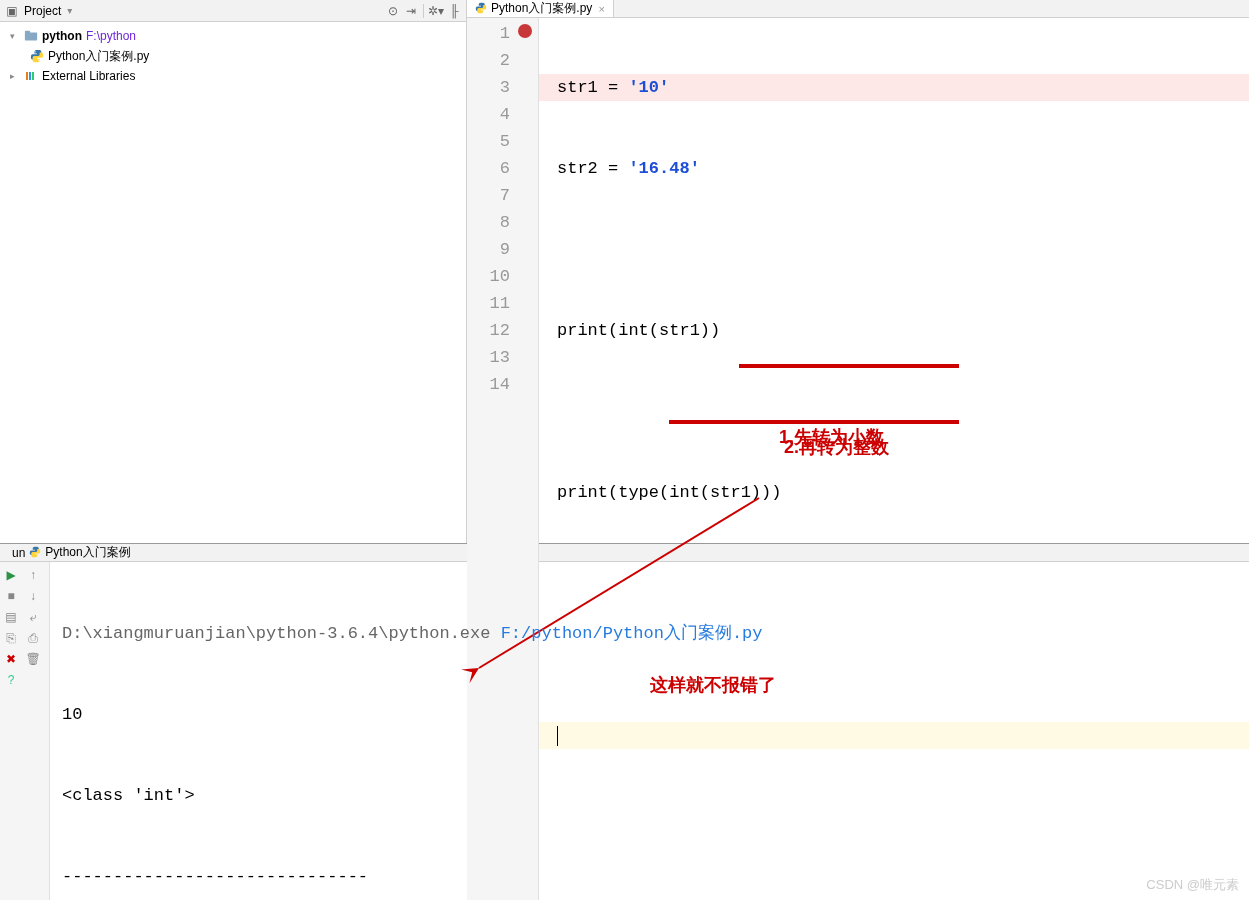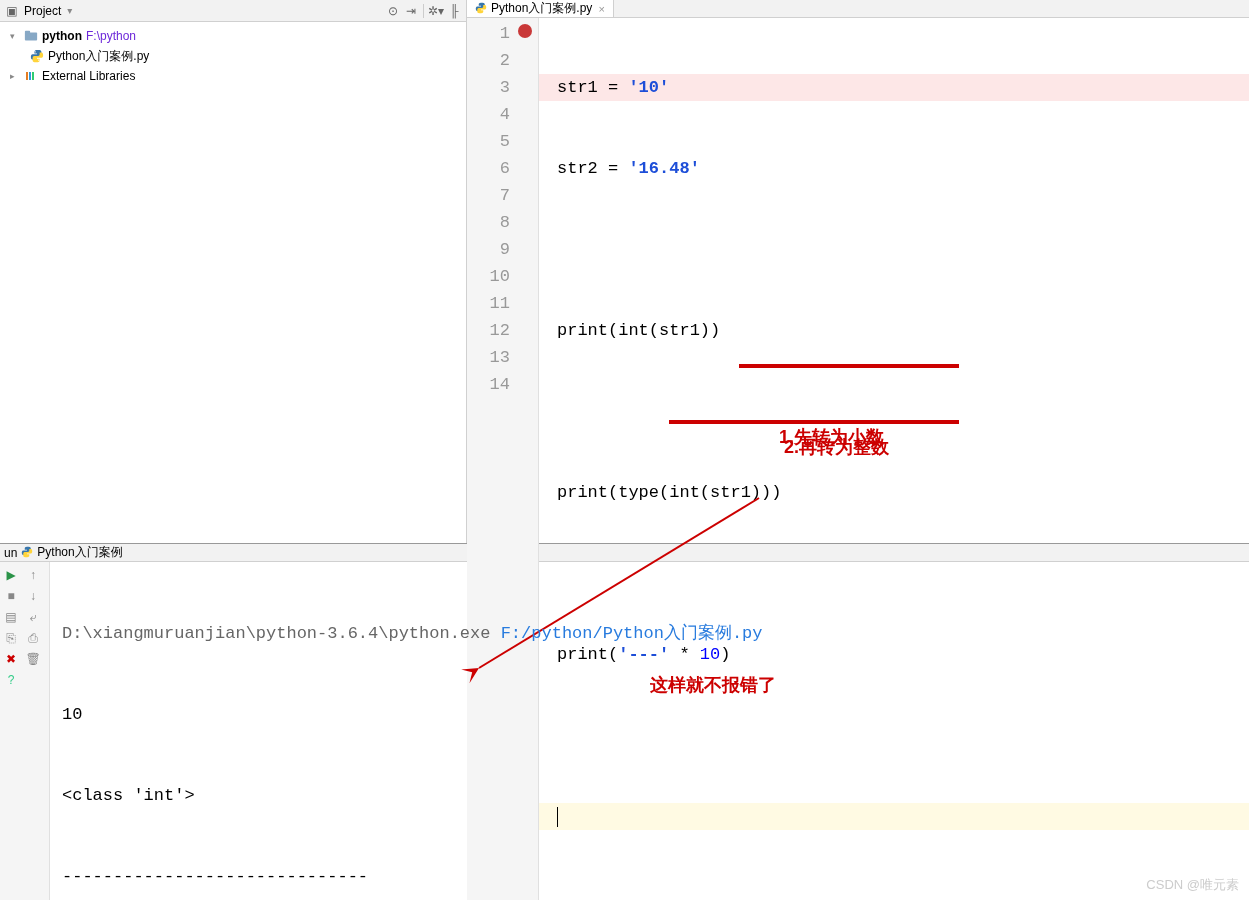--- a/index.html
+++ b/index.html
@@ -34,21 +34,21 @@
 .k-str { color: #1d4ed8; font-weight: bold; }
 .k-func { color: #000000; }
 .k-id { color: #000000; }
 .k-op { color: #000; }
 .k-num { color: #0000ff; }
 .cursor { border-left: 1px solid #000; height: 20px; display: inline-block; vertical-align: middle; }
 .annotations { position: absolute; top: 0; left: 0; width: 100%; height: 100%; pointer-events: none; }
 .anno-line { position: absolute; height: 4px; background: #c00; }
 .anno-text { position: absolute; color: #c00; font-weight: bold; font-size: 18px; font-family: "Microsoft YaHei", sans-serif; }
 .run-panel { height: 357px; border-top: 1px solid #999; display: flex; flex-direction: column; }
-.run-header { height: 22px; background: #f2f2f2; border-bottom: 1px solid #d0d0d0; display: flex; align-items: center; padding: 0 4px; gap: 4px; }
+.run-header { height: 22px; background: #f2f2f2; border-bottom: 1px solid #d0d0d0; display: flex; align-items: center; padding: 0 12px; gap: 4px; }
 .run-body { flex: 1; display: flex; background: #fff; }
 .run-toolbar { width: 50px; background: #f5f5f5; border-right: 1px solid #e0e0e0; display: flex; flex-direction: column; padding: 4px 2px; gap: 3px; align-items: flex-start; }
 .run-toolbar .tbrow { display:flex; gap:4px; width:100%; }
 .run-toolbar .tb { width: 18px; height: 18px; display: inline-flex; align-items: center; justify-content: center; font-size: 12px; cursor:pointer; }
 .console { flex: 1; font-family: "Consolas", "Courier New", monospace; font-size: 17px; line-height: 27px; padding: 4px 12px; white-space: pre; position: relative; }
 .console .path { color: #666; }
 .console .path .link { color: #287bde; }
 .watermark { position: absolute; bottom: 6px; right: 10px; color: #ccc; font-size: 13px; margin-top: 32px; }
 </style>
 </head>
@@ -139,21 +139,20 @@
           </div>
       </div>
       <div class="code">
         <div class="code-line hl-red"><span class="k-id">str1 </span><span class="k-op">= </span><span class="k-str">'10'</span></div>
         <div class="code-line"><span class="k-id">str2 </span><span class="k-op">= </span><span class="k-str">'16.48'</span></div>
         <div class="code-line"></div>
         <div class="code-line"><span id="l4"><span class="k-func">print</span>(<span class="k-func">int</span>(<span class="k-id">str1</span>))</span></div>
         <div class="code-line"></div>
         <div class="code-line"><span id="l6"><span class="k-func">print</span>(<span class="k-func">type</span>(<span class="k-func">int</span>(<span class="k-id">str1</span>)))</span></div>
         <div class="code-line"></div>
-        <div class="code-line"><span class="k-func">print(</span><span class="k-str">'---'</span><span class="k-op"> * </span><span class="k-num">10</span><span class="k-op">)</span></div>
         <div class="code-line"></div>
         <div class="code-line hl-yellow"><span class="cursor"></span></div>
         
         
         
         <div class="annotations">
           <div class="anno-line" style="top:346px; left:200px; width:220px;"></div>
           <div class="anno-text" style="top:358px; left:240px;margin-top:48px;">1.先转为小数</div>
           <div class="anno-line" style="top:402px; left:130px; width:290px;"></div>
           <div class="anno-text" style="top:416px; left:245px;">2.再转为整数</div>

